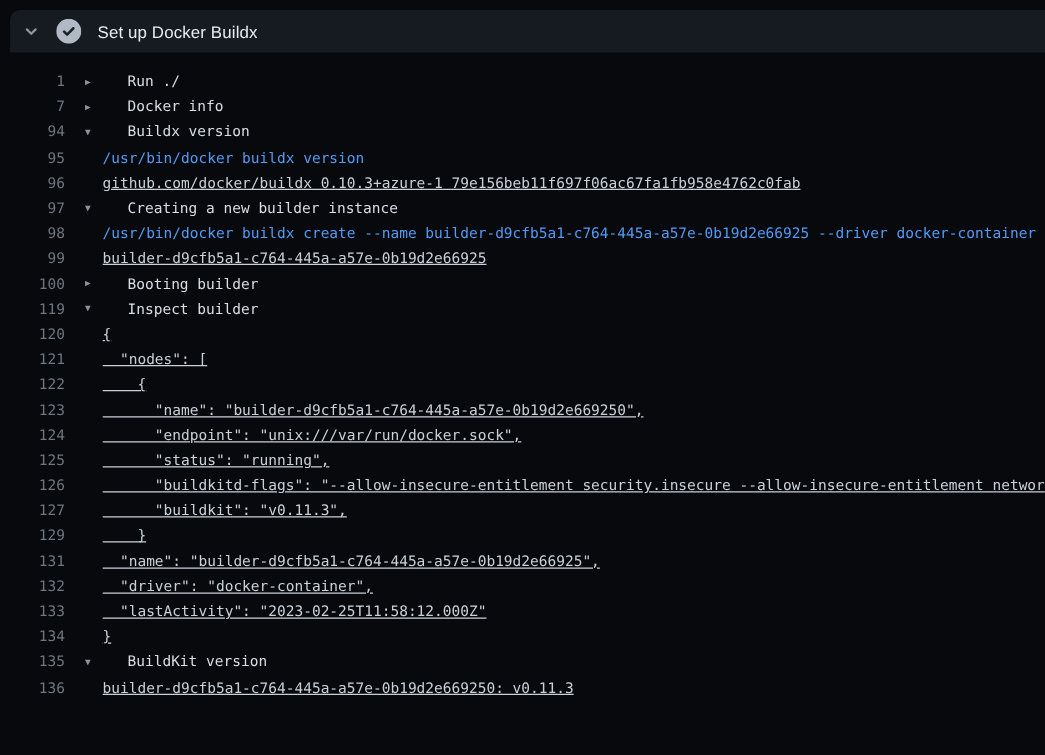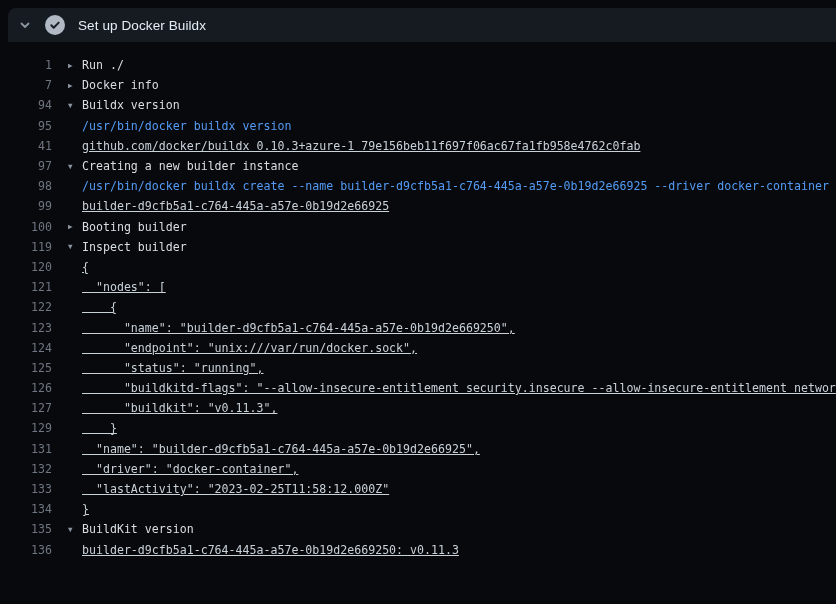--- a/index.html
+++ b/index.html
@@ -87,21 +87,21 @@
     color: var(--icon-gray, #8b949e);
     display: flex;
     align-items: center;
   }
   .txt {
     flex: 1;
     overflow: hidden;
   }
   .txt.out   { color: var(--output-text, #c9d1d9); text-decoration: underline; }
   .txt.cmd   { color: var(--command-text, #539bf5); }
-  .txt.group { color: var(--group-text, #d8dee4); cursor: pointer; }
+  .txt.group { color: var(--group-text, #d8dee4); cursor: pointer; margin-left: 20px; }
 </style>
 </head>
 <body>
 
 <div class="stage">
 
   <div class="step-header">
     <span class="chev-btn">
       <svg width="16" height="16" viewBox="0 0 16 16" aria-hidden="true">
         <path d="M4.5 6.5 L8 10 L11.5 6.5" fill="none" stroke="#8b949e" stroke-width="1.8" stroke-linecap="round" stroke-linejoin="round"></path>
@@ -131,21 +131,21 @@
     <span class="ln">94</span>
     <span class="arrow">▼</span>
     <span class="txt group">Buildx version</span>
   </div>
       <div class="row">
     <span class="ln">95</span>
     <span class="arrow"></span>
     <span class="txt cmd">/usr/bin/docker buildx version</span>
   </div>
       <div class="row">
-    <span class="ln">41</span>
+    <span class="ln">96</span>
     <span class="arrow"></span>
     <span class="txt out">github.com/docker/buildx 0.10.3+azure-1 79e156beb11f697f06ac67fa1fb958e4762c0fab</span>
   </div>
       <div class="row">
     <span class="ln">97</span>
     <span class="arrow">▼</span>
     <span class="txt group">Creating a new builder instance</span>
   </div>
       <div class="row">
     <span class="ln">98</span>

